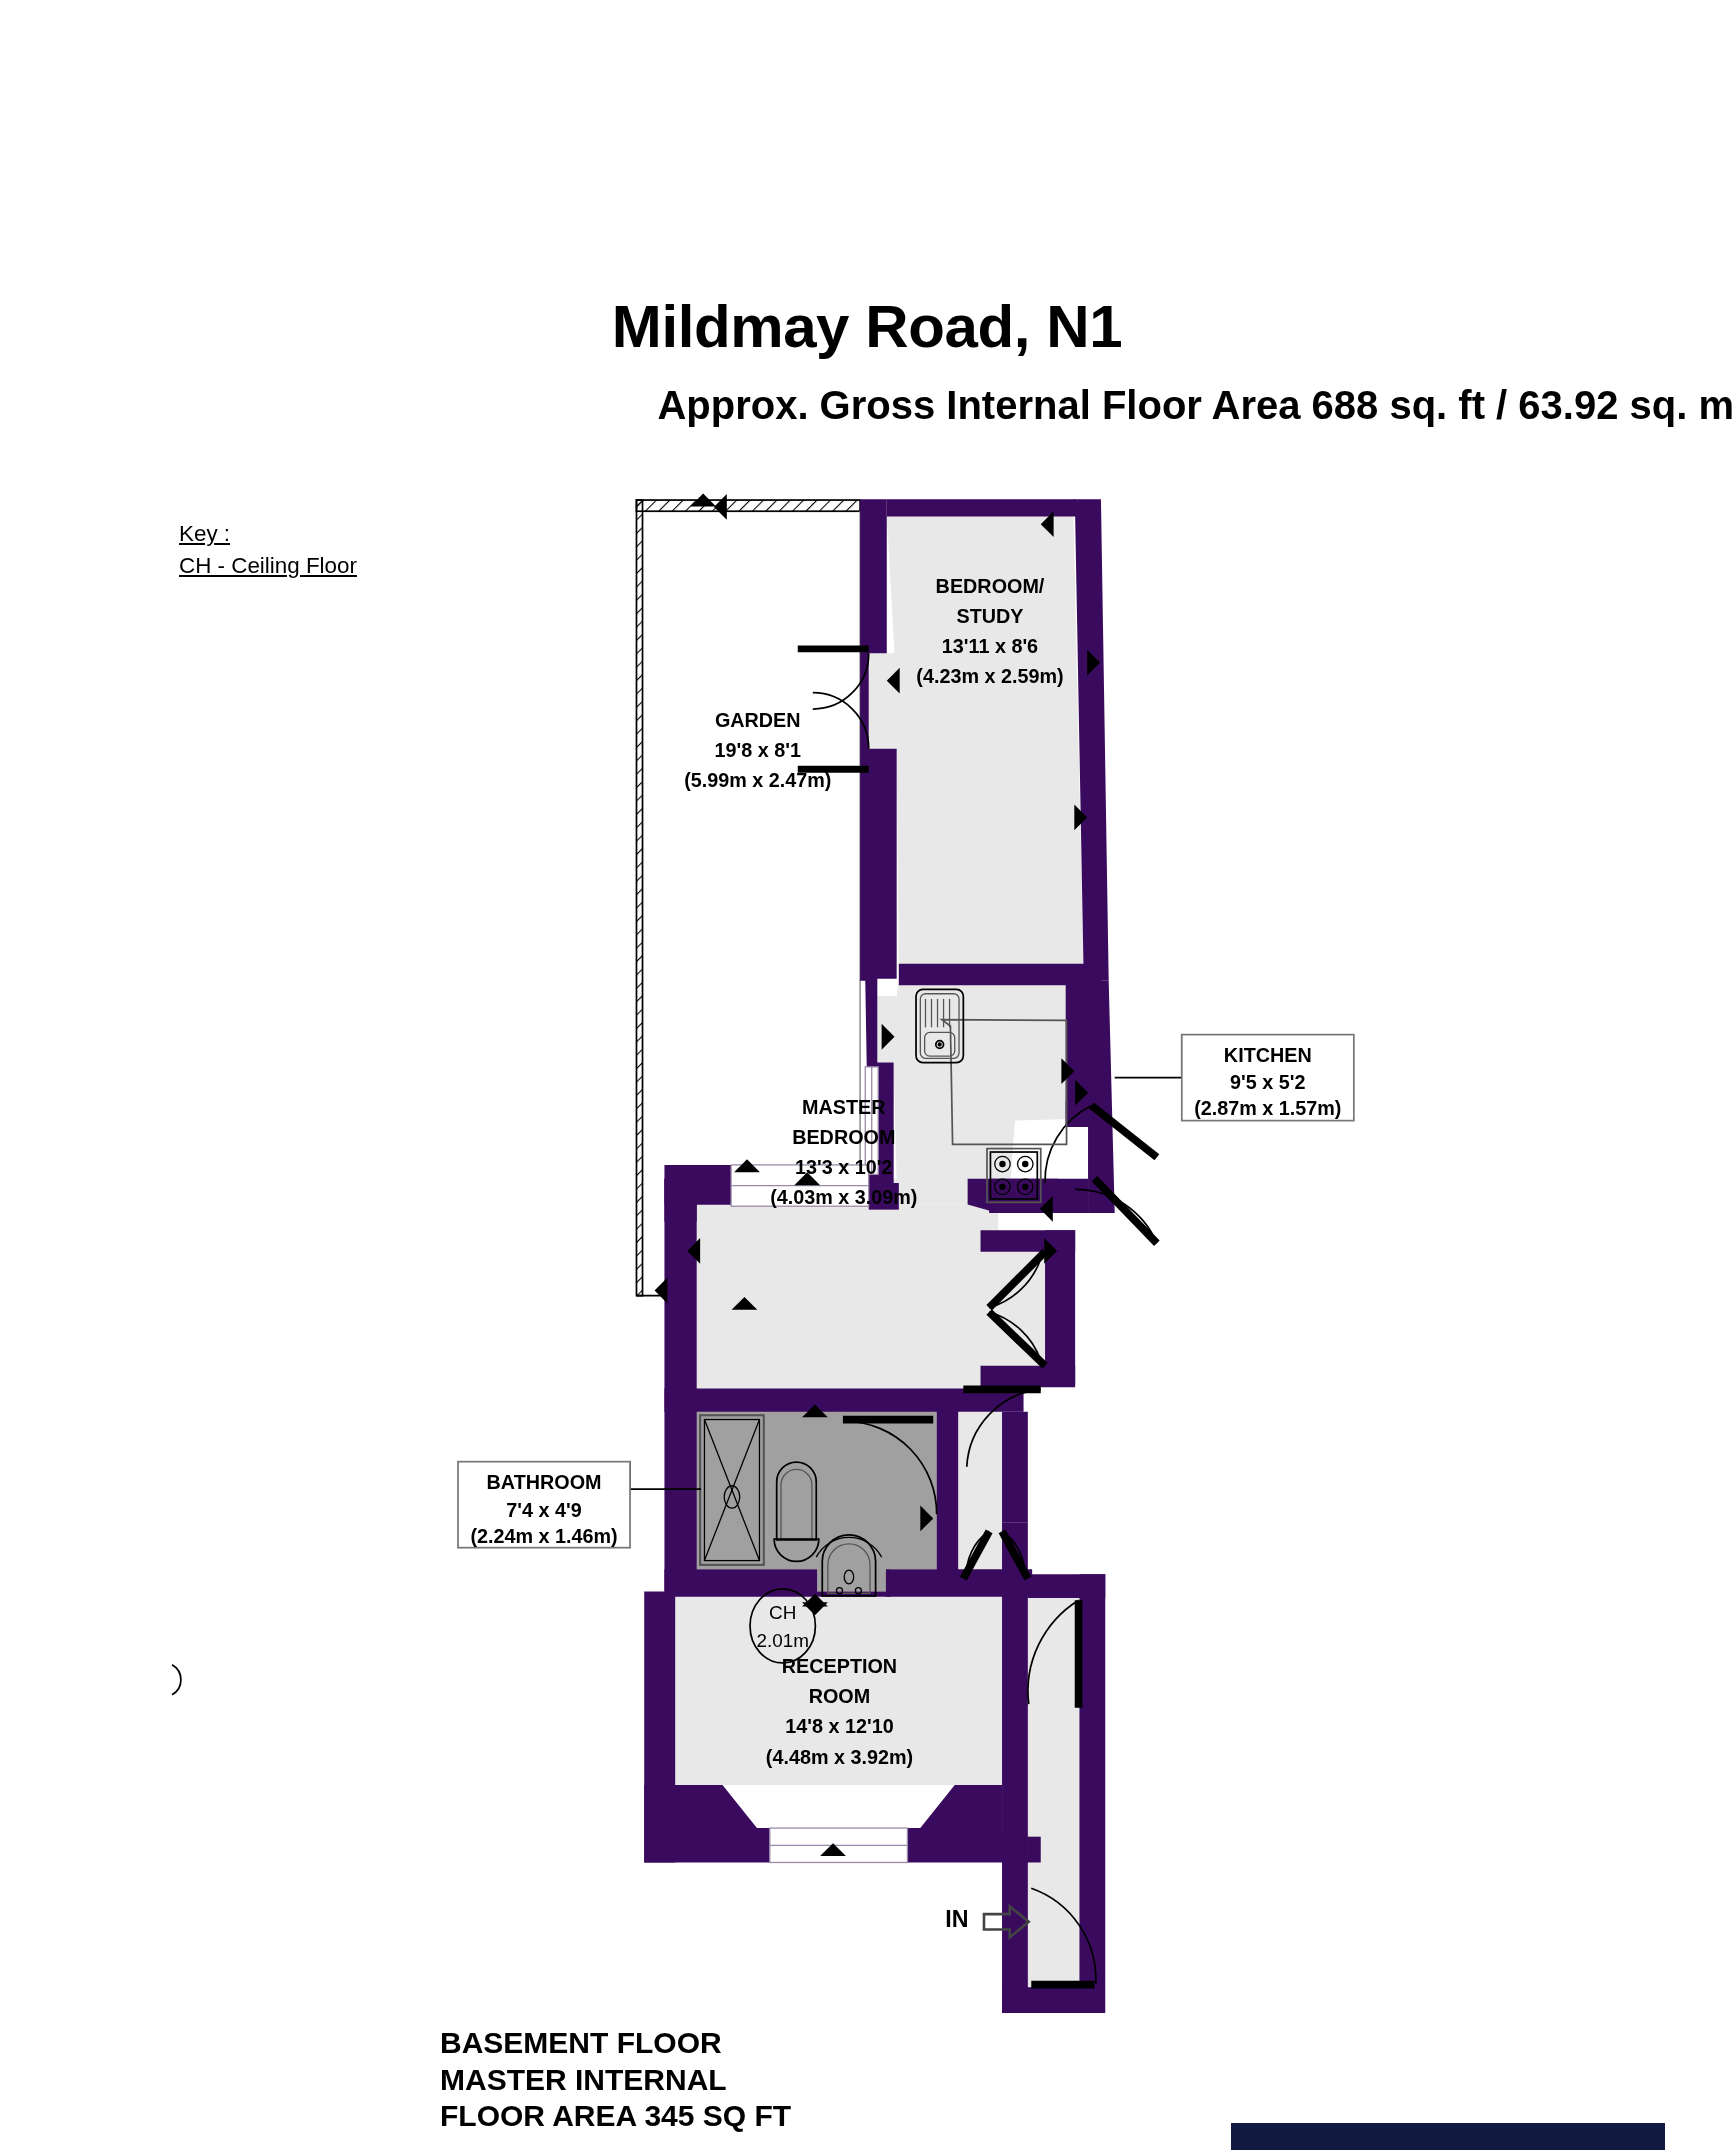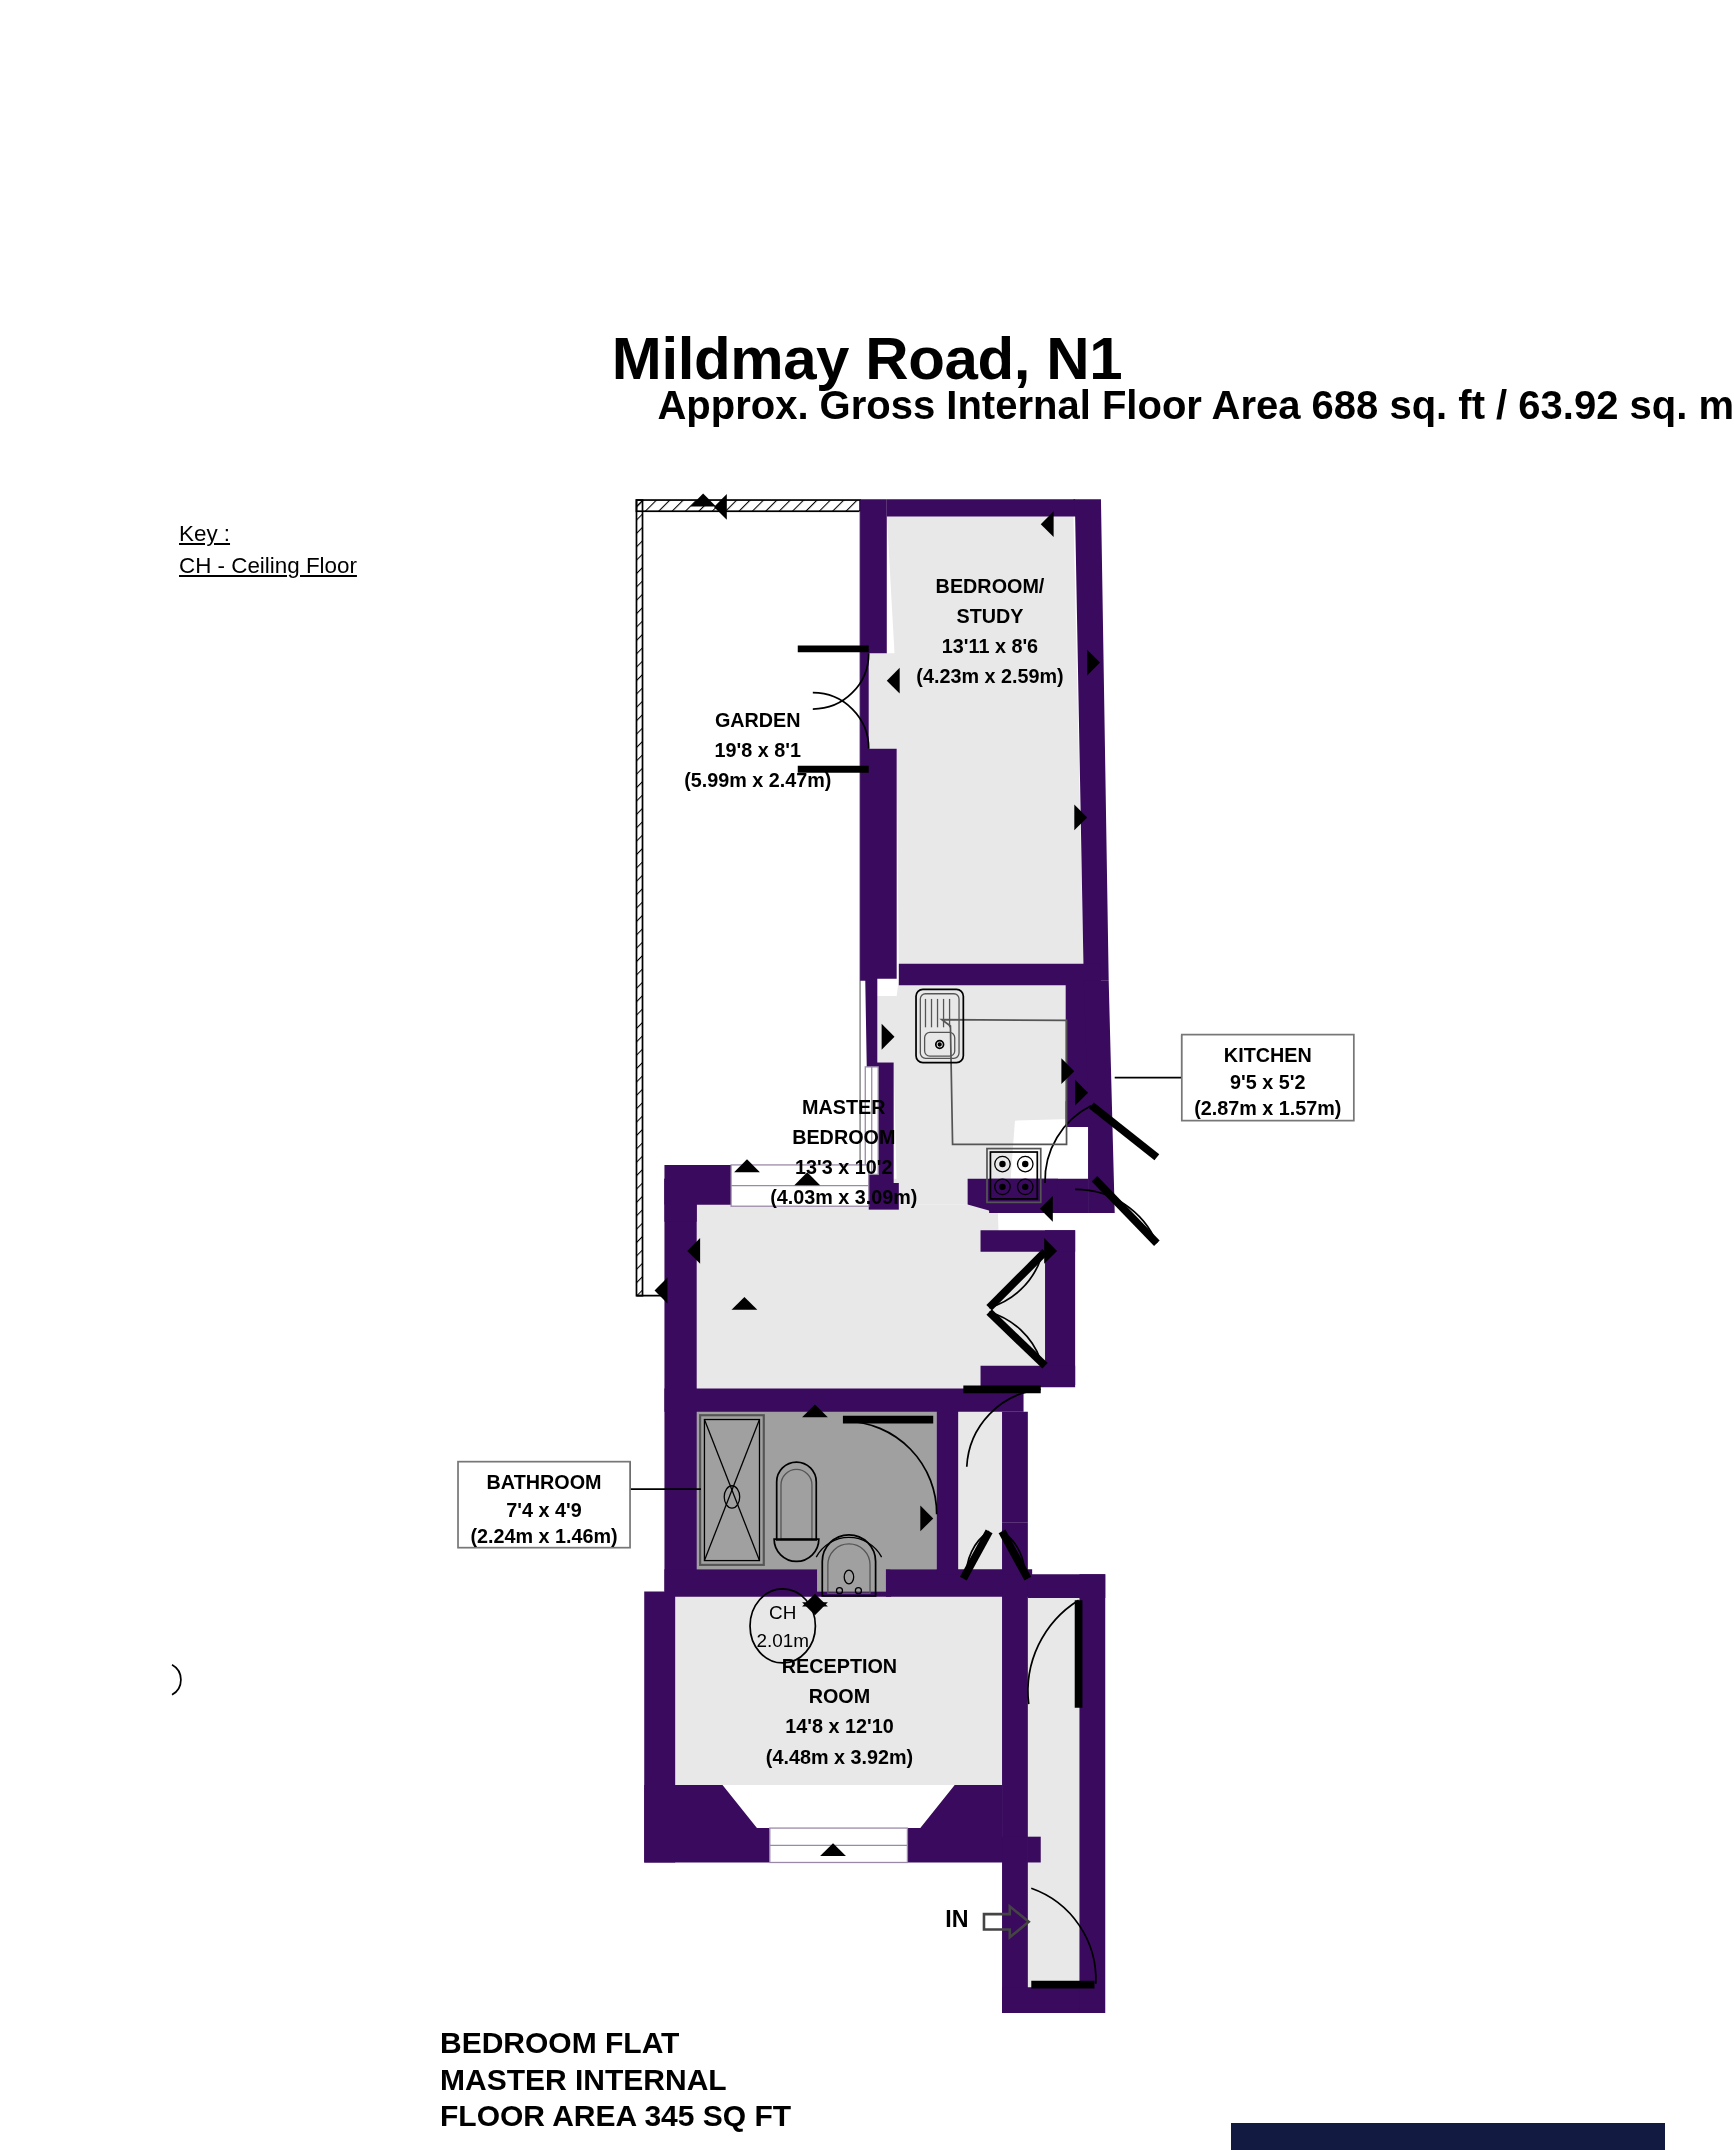--- a/index.html
+++ b/index.html
@@ -9,21 +9,21 @@
     color:#000;
     position:relative;
     overflow:hidden;
   }
   .page{position:absolute;inset:0;}
 
   
   #title{
     position:absolute;top:292px;left:0;width:100%;
     text-align:center;
-    font-size:60px;font-weight:bold;letter-spacing:-0.4px;margin-top:32px;
+    font-size:60px;font-weight:bold;letter-spacing:-0.4px;
   }
   #subtitle{
     position:absolute;top:383px;left:0;width:100%;
     text-align:right;
     font-size:40px;font-weight:bold;
   }
 
   
   #key{
     position:absolute;left:179px;top:518px;
@@ -346,21 +346,21 @@
       <text class="rmlabel" x="1265" y="2362">BATHROOM</text>
       <text class="rmlabel" x="1265" y="2426">7'4 x 4'9</text>
       <text class="rmlabel" x="1265" y="2486">(2.24m x 1.46m)</text>
     </g>
 
     <path d="M400,2770 A40,40 0 0 1 400,2840" fill="none" stroke="#000" stroke-width="4"></path>
 
   </svg>
 
   <div id="basement-note">
-    <div>BEDROOM FLAT</div>
+    <div>BASEMENT FLOOR</div>
     <div>MASTER INTERNAL</div>
     <div>FLOOR AREA 345 SQ FT</div>
   </div>
 
   <div id="logo">
     
   </div>
 
 </div>
 

